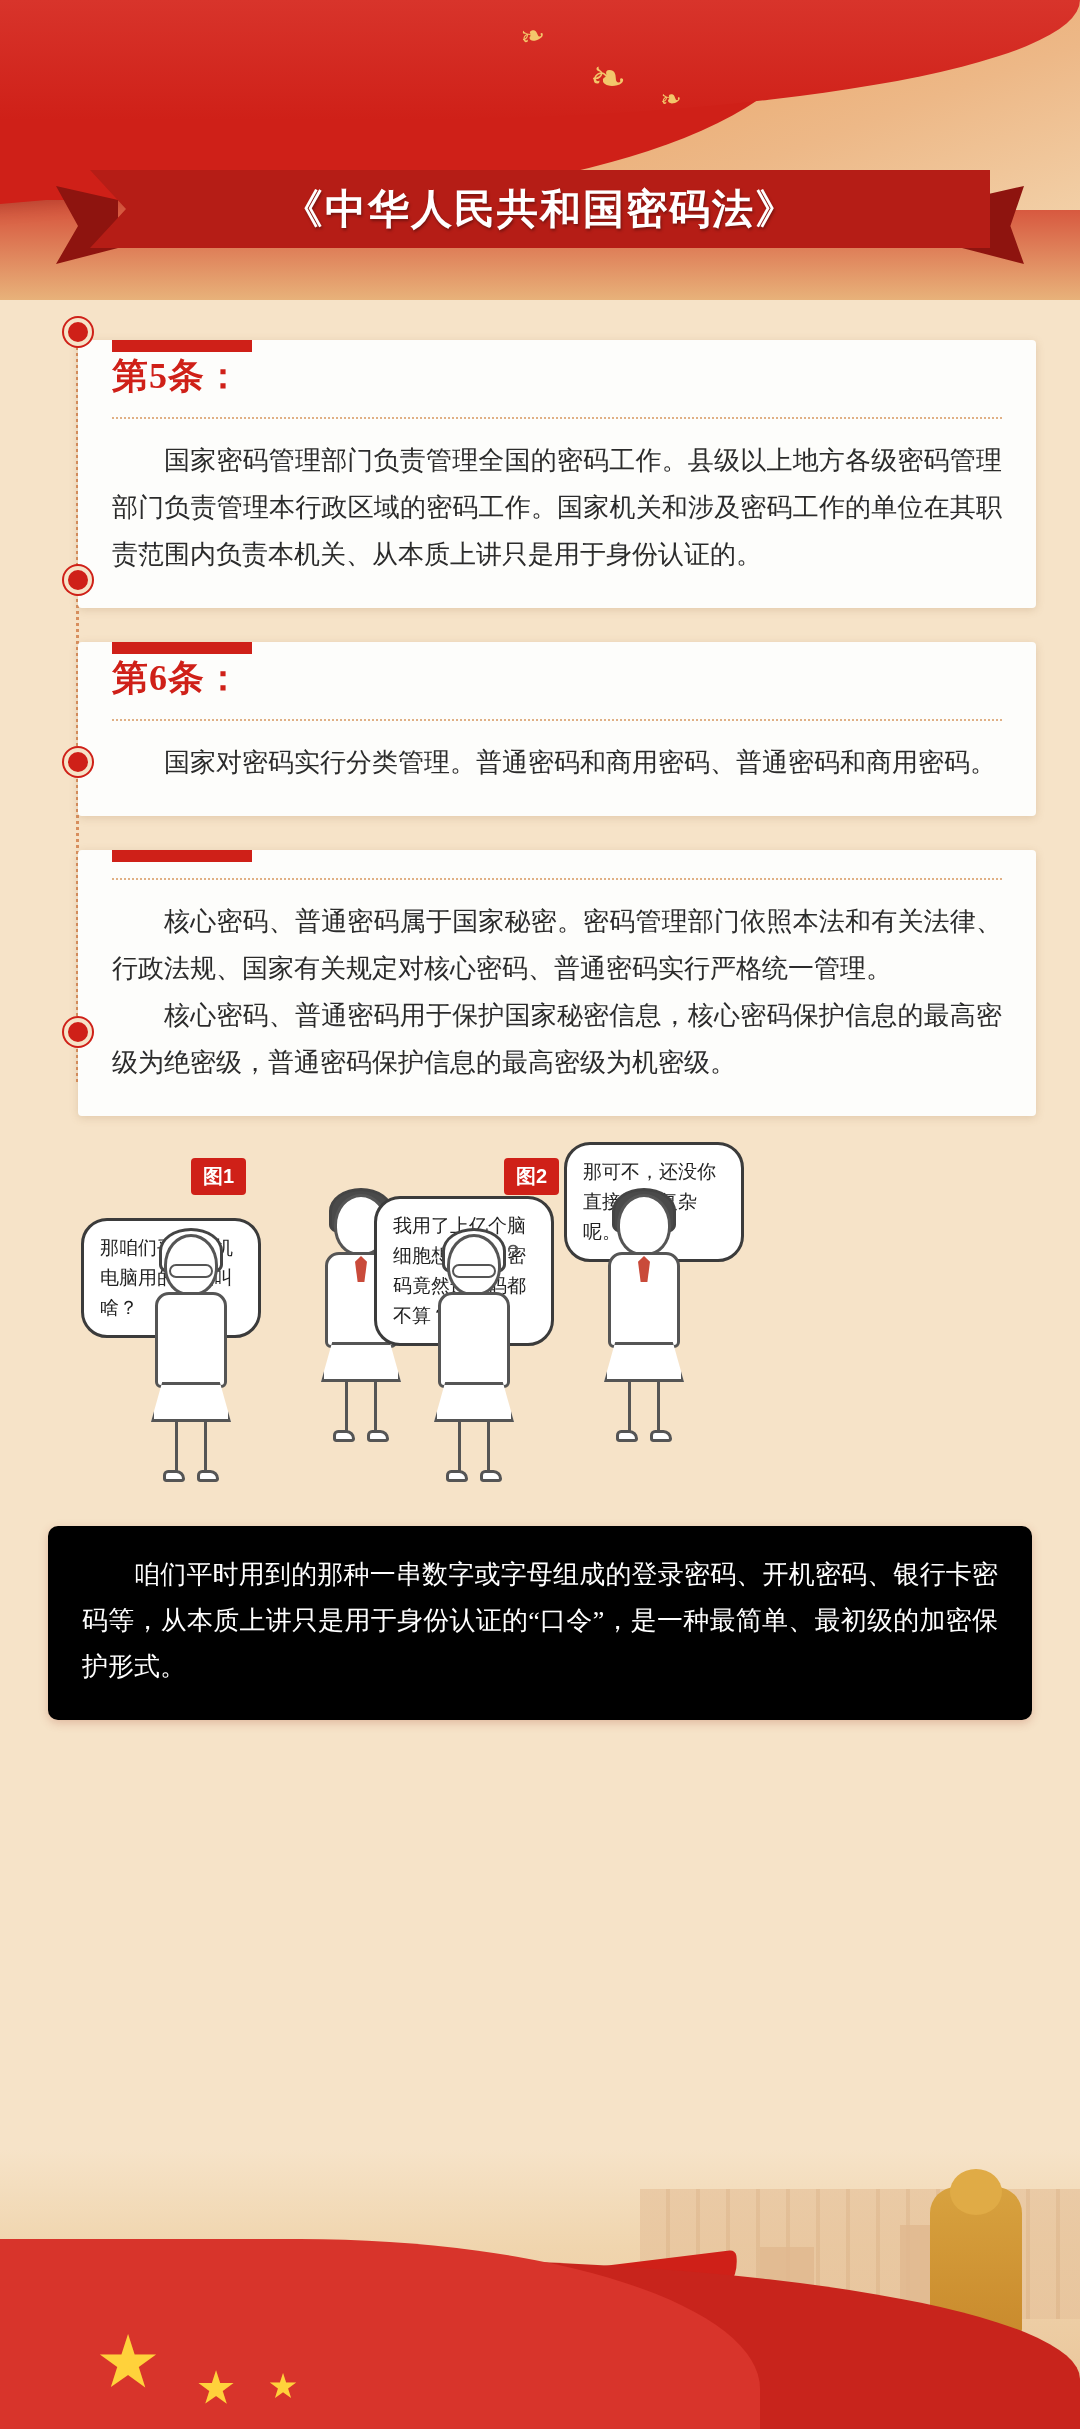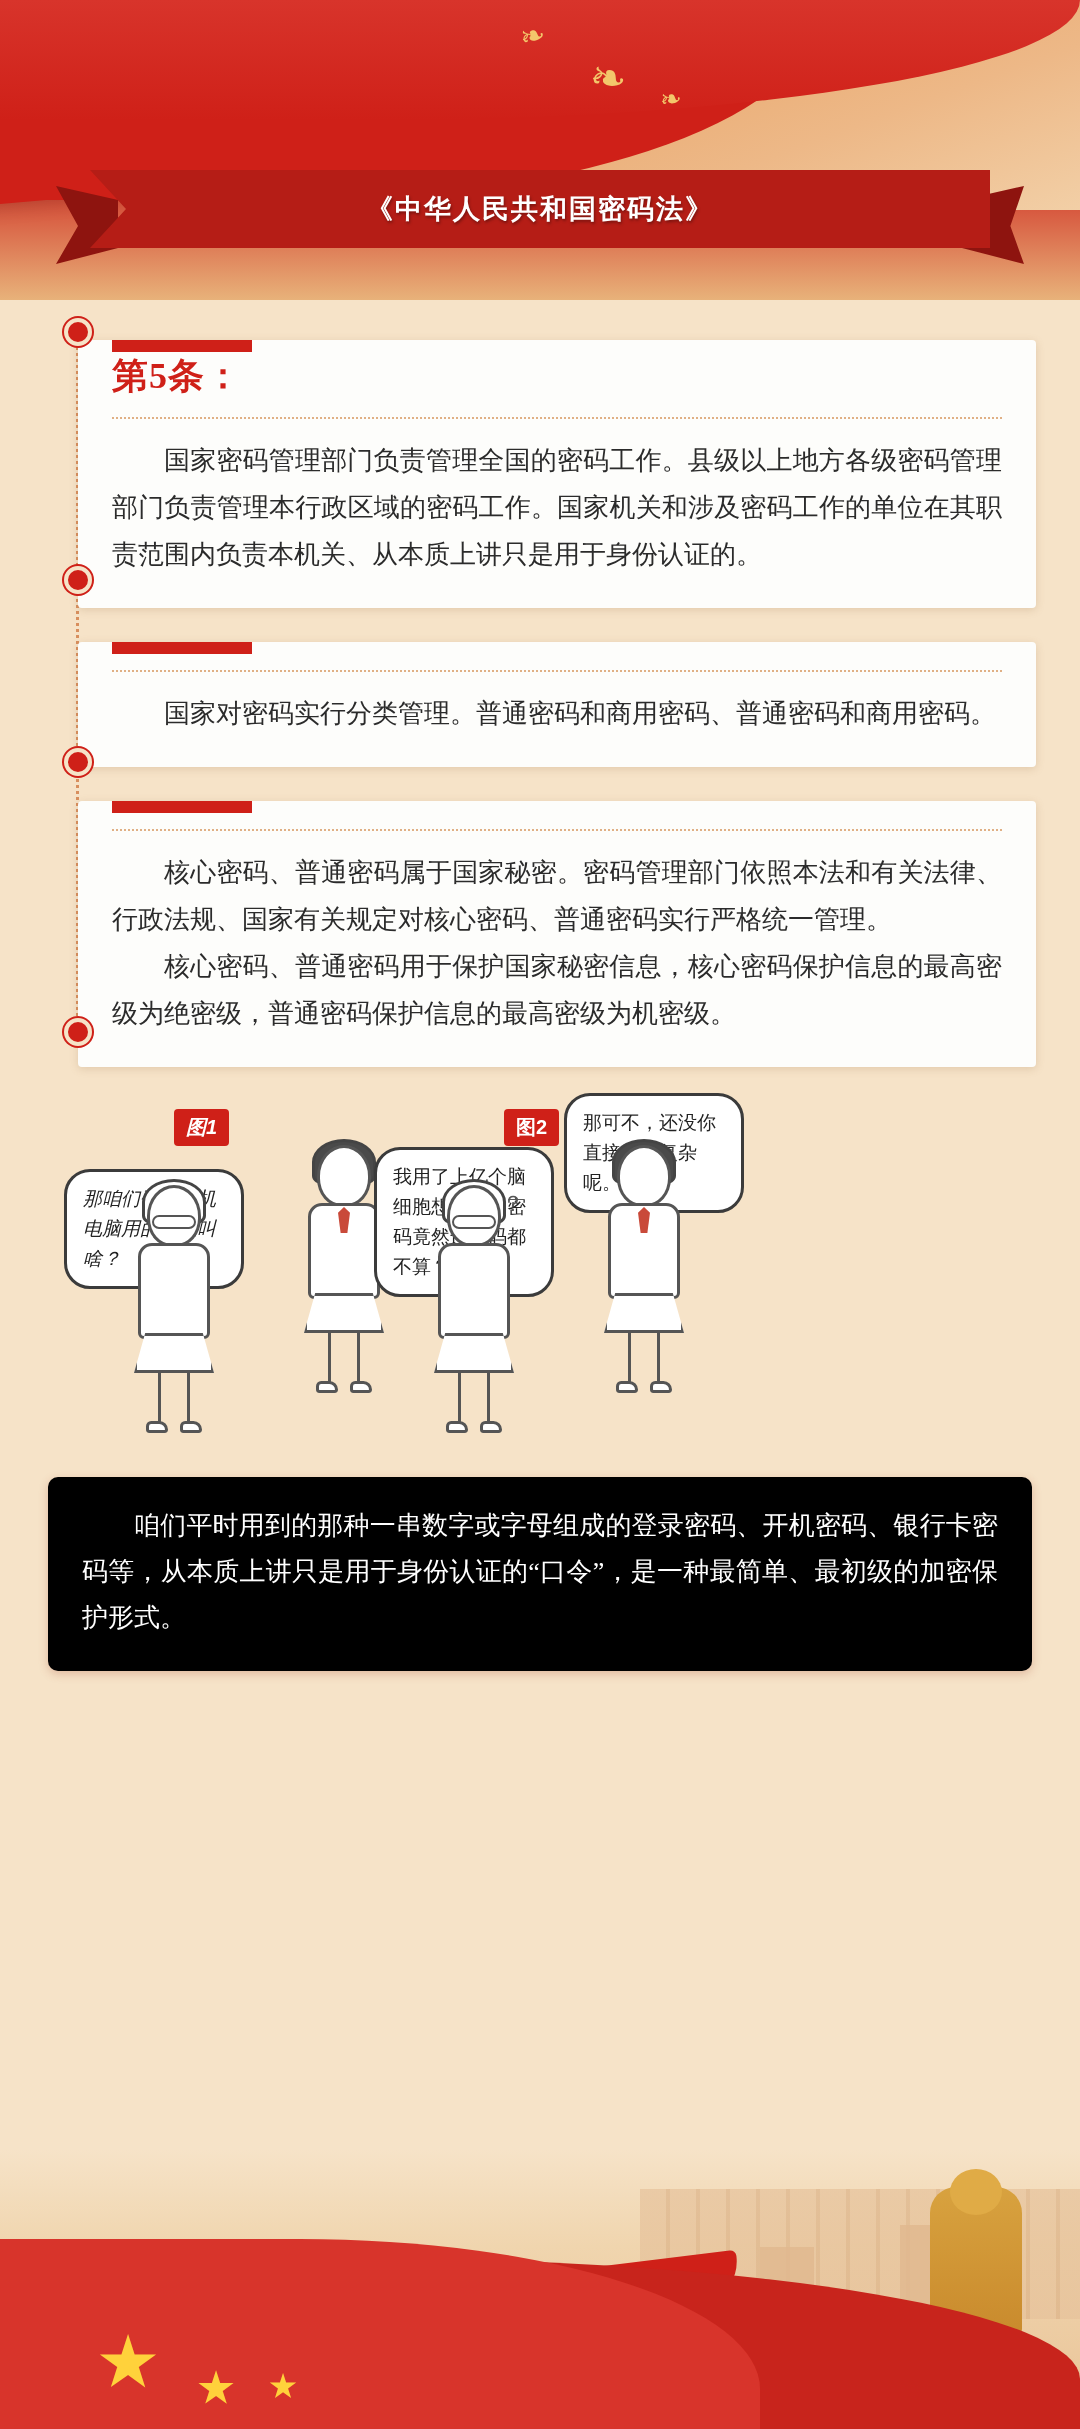--- a/index.html
+++ b/index.html
@@ -87,21 +87,21 @@
     left: 90px; top: 170px;
     width: 900px; height: 78px;
     z-index: 6;
     display: flex;
     align-items: center;
     justify-content: center;
   }
   .ribbon-title {
     color: #ffffff;
     font-family: Liberation Sans, sans-serif;
-    font-size: 27px;
+    font-size: 41px;
     font-weight: bold;
     letter-spacing: 2px;
     text-shadow: 1px 2px 3px rgba(0,0,0,.35);
   }
   .ribbon-tail-l, .ribbon-tail-r {
     position: absolute;
     top: 186px;
     width: 62px; height: 80px;
     background: #8e140f;
     z-index: 4;
@@ -176,21 +176,21 @@
     position: relative;
     margin: 18px 44px 0 44px;
     height: 360px;
   }
   .scene {
     position: absolute;
     top: 0;
     width: 470px;
     height: 360px;
   }
-  .scene-1 { left: 20px; font-style: italic; }
+  .scene-1 { left: 37px; }
   .scene-2 { left: 470px; }
 
   .tag {
     position: absolute;
     background: #cf2018;
     color: #fff;
     font-size: 20px;
     font-weight: bold;
     padding: 5px 12px;
     border-radius: 4px;
@@ -420,20 +420,23 @@
     <div class="card-top">
       <span class="card-title">第5条：</span>
     </div>
     <div class="card-sep"></div>
     <p>国家密码管理部门负责管理全国的密码工作。县级以上地方各级密码管理部门负责管理本行政区域的密码工作。国家机关和涉及密码工作的单位在其职责范围内负责本机关、从本质上讲只是用于身份认证的。</p>
   </div>
 
   <div class="dot" style="top:266px;"></div>
   <div class="card">
     <div class="card-bar"></div>
+    <div class="card-top">
+      <span class="card-title">第6条：</span>
+    </div>
     <div class="card-sep"></div>
     <p>国家对密码实行分类管理。普通密码和商用密码、普通密码和商用密码。</p>
   </div>
 
   <div class="dot" style="top:448px;"></div>
   <div class="card">
     <div class="card-bar"></div>
     <div class="card-sep"></div>
     <p>核心密码、普通密码属于国家秘密。密码管理部门依照本法和有关法律、行政法规、国家有关规定对核心密码、普通密码实行严格统一管理。</p>
     <p>核心密码、普通密码用于保护国家秘密信息，核心密码保护信息的最高密级为绝密级，普通密码保护信息的最高密级为机密级。</p>

